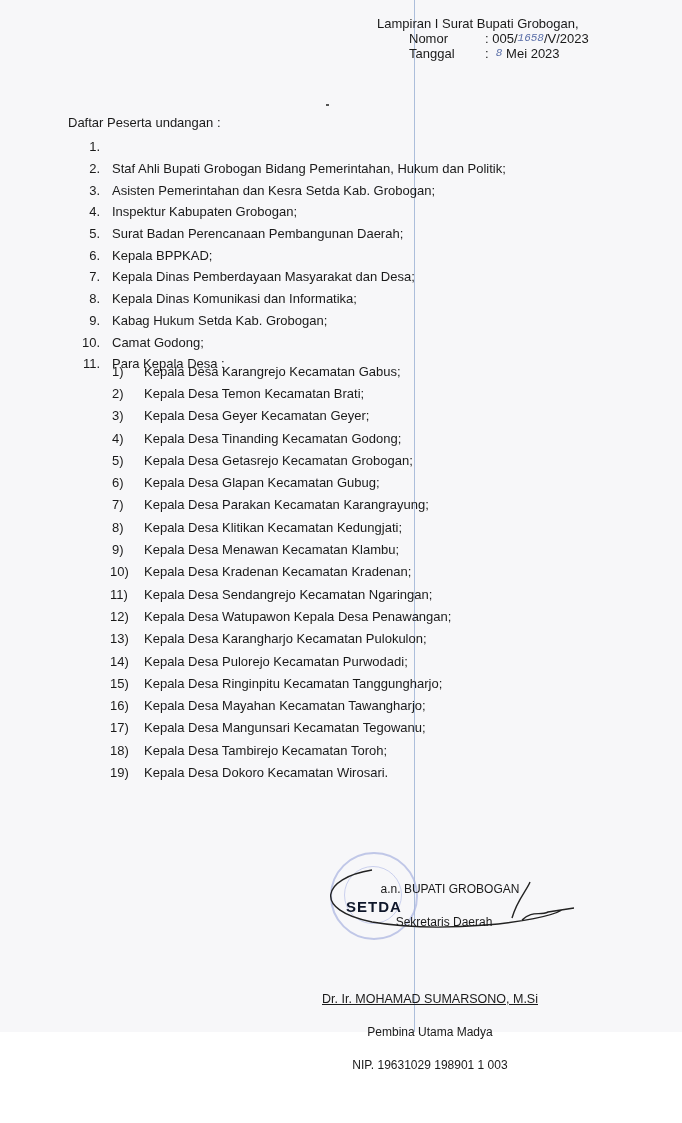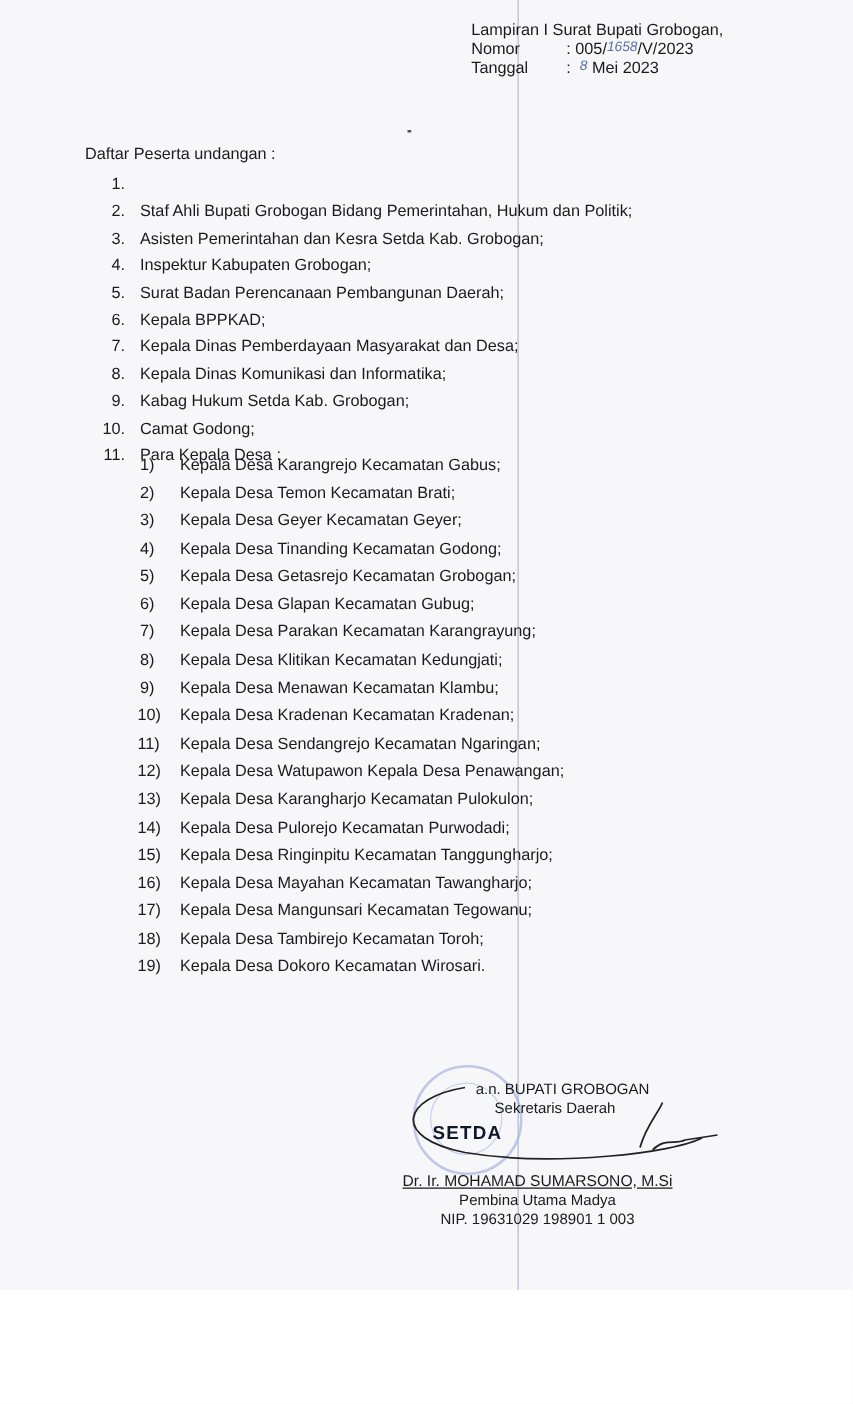--- a/index.html
+++ b/index.html
@@ -14,36 +14,36 @@
     background:#f7f7f9;
   }
   .fold-line {
     position:absolute; left:414px; top:0; width:1px; height:1032px;
     background:#9fb4d6; opacity:0.85;
   }
   .header-block {
     position:absolute; left:377px; top:16px; font-size:13px; line-height:15px;
   }
   .header-row { display:flex; white-space:nowrap; }
-  .header-row .lbl { width:76px; }
-  .hand { font-family:Liberation Sans, sans-serif; font-style:italic; color:#5b6fa8; font-size:11px; }
+  .header-row .lbl { width:76px;margin-left:32px; }
+  .hand { font-family:Liberation Mono, monospace; font-style:italic; color:#5b6fa8; font-size:11px; }
   .intro {
     position:absolute; left:68px; top:115px; font-size:13px;
   }
   .list { position:absolute; left:68px; top:136px; font-size:13px; }
   .item { display:flex; height:21.7px; align-items:center; white-space:nowrap; }
   .item .num { width:44px; text-align:right; padding-right:12px; box-sizing:border-box; }
   .sublist { position:absolute; left:102px; top:360px; font-size:13px; }
   .sub { display:flex; height:22.3px; align-items:center; white-space:nowrap; }
   .sub .num { width:42px; text-align:left; box-sizing:border-box; padding-left:10px; }
   .sub.wide .num { padding-left:8px; }
   .sig-block {
     position:absolute; left:300px; top:864px; width:260px; font-size:12px; text-align:center;
   }
-  .sig-line { line-height:15px; white-space:nowrap; }
+  .sig-line { line-height:15px; white-space:nowrap;margin-top:18px; }
   .stamp {
     position:absolute; left:330px; top:852px; width:84px; height:84px; border-radius:50%;
     border:2px solid #a8b2e0; opacity:0.7;
   }
   .stamp-inner {
     position:absolute; left:344px; top:866px; width:56px; height:56px; border-radius:50%;
     border:1px solid #b7bfe8; opacity:0.7;
   }
   .stamp-text {
     position:absolute; left:346px; top:898px; width:56px; text-align:left;

